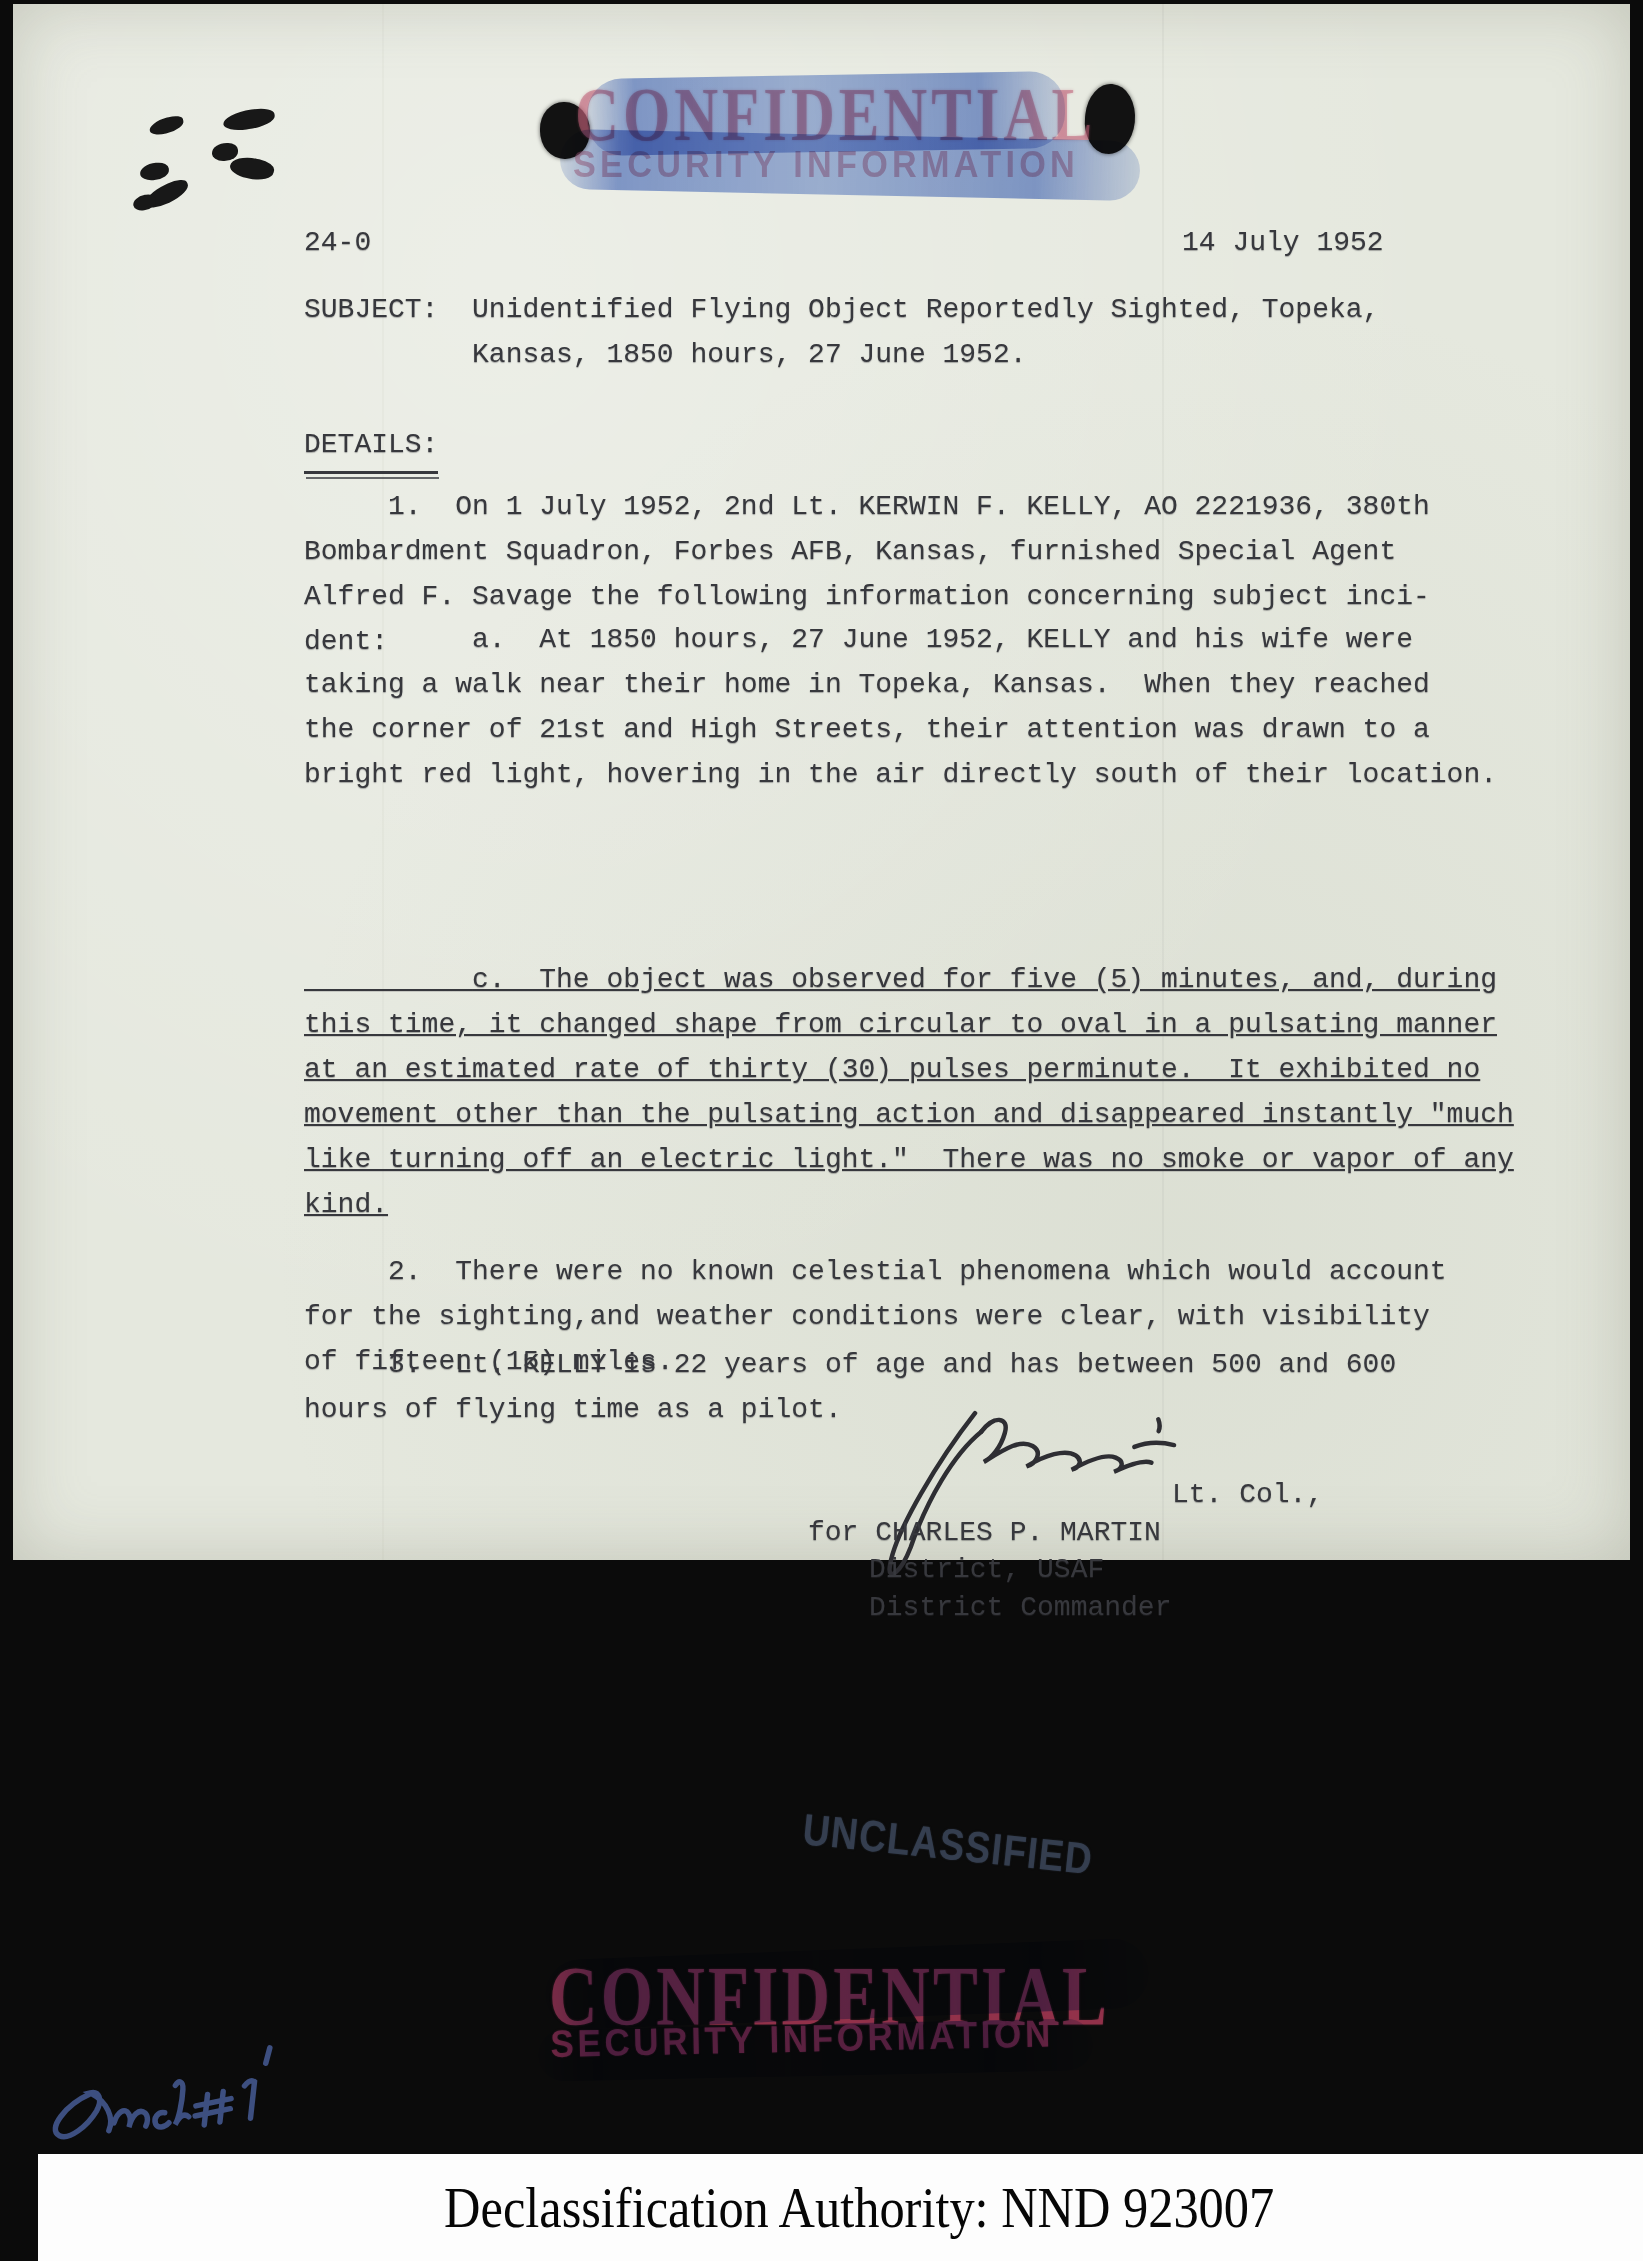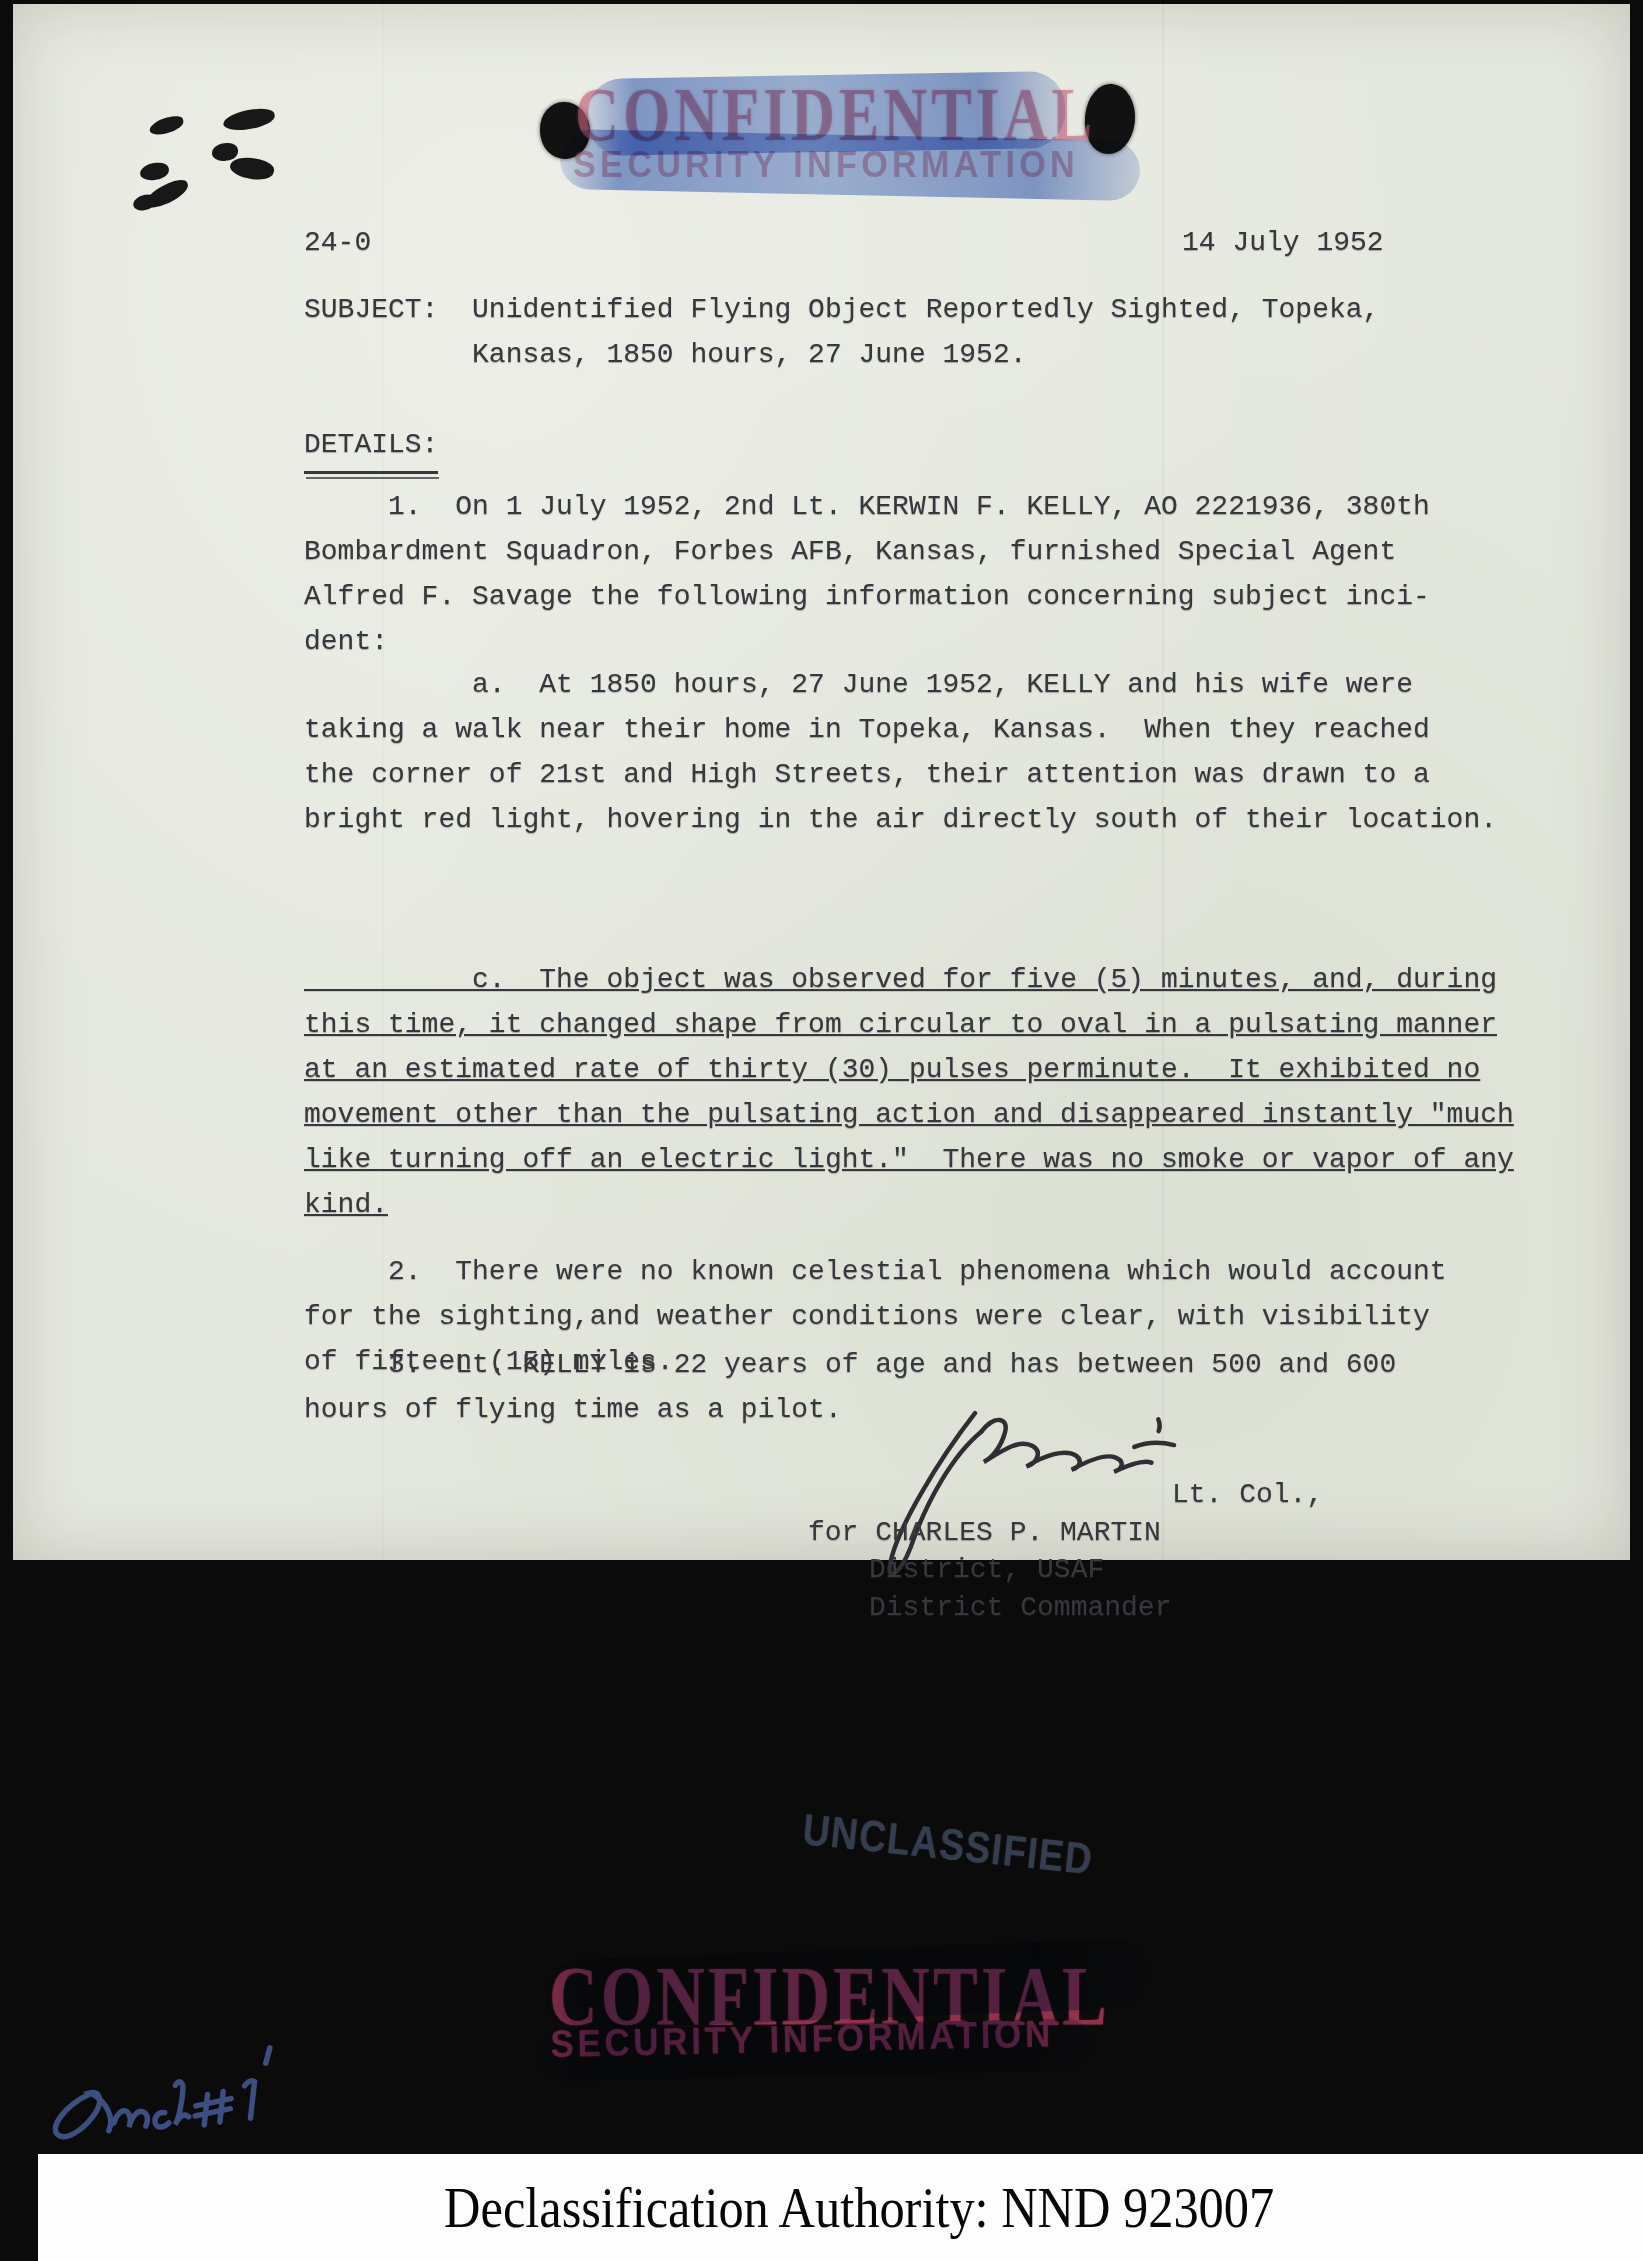--- a/index.html
+++ b/index.html
@@ -100,21 +100,21 @@
 
     <div class="type" style="left:291px; top:283px;">SUBJECT:  Unidentified Flying Object Reportedly Sighted, Topeka,
           Kansas, 1850 hours, 27 June 1952.</div>
 
     <div class="type" style="left:291px; top:418px;"><span class="u2">DETAILS:</span></div>
 
     <div class="type" style="left:291px; top:480px;">     1.  On 1 July 1952, 2nd Lt. KERWIN F. KELLY, AO 2221936, 380th
 Bombardment Squadron, Forbes AFB, Kansas, furnished Special Agent
 Alfred F. Savage the following information concerning subject inci-
 dent:</div>
-    <div class="type" style="left:291px; top:658px;">          a.  At 1850 hours, 27 June 1952, KELLY and his wife were
+    <div class="type" style="left:291px; top:613px;">          a.  At 1850 hours, 27 June 1952, KELLY and his wife were
 taking a walk near their home in Topeka, Kansas.  When they reached
 the corner of 21st and High Streets, their attention was drawn to a
 bright red light, hovering in the air directly south of their location.</div>
     <div class="type" style="left:291px; top:953px;text-decoration:underline;">          c.  The object was observed for five (5) minutes, and, during
 this time, it changed shape from circular to oval in a pulsating manner
 at an estimated rate of thirty (30) pulses perminute.  It exhibited no
 movement other than the pulsating action and disappeared instantly "much
 like turning off an electric light."  There was no smoke or vapor of any
 kind.</div>
     <div class="type" style="left:291px; top:1198px;margin-top:47px;">     2.  There were no known celestial phenomena which would account

